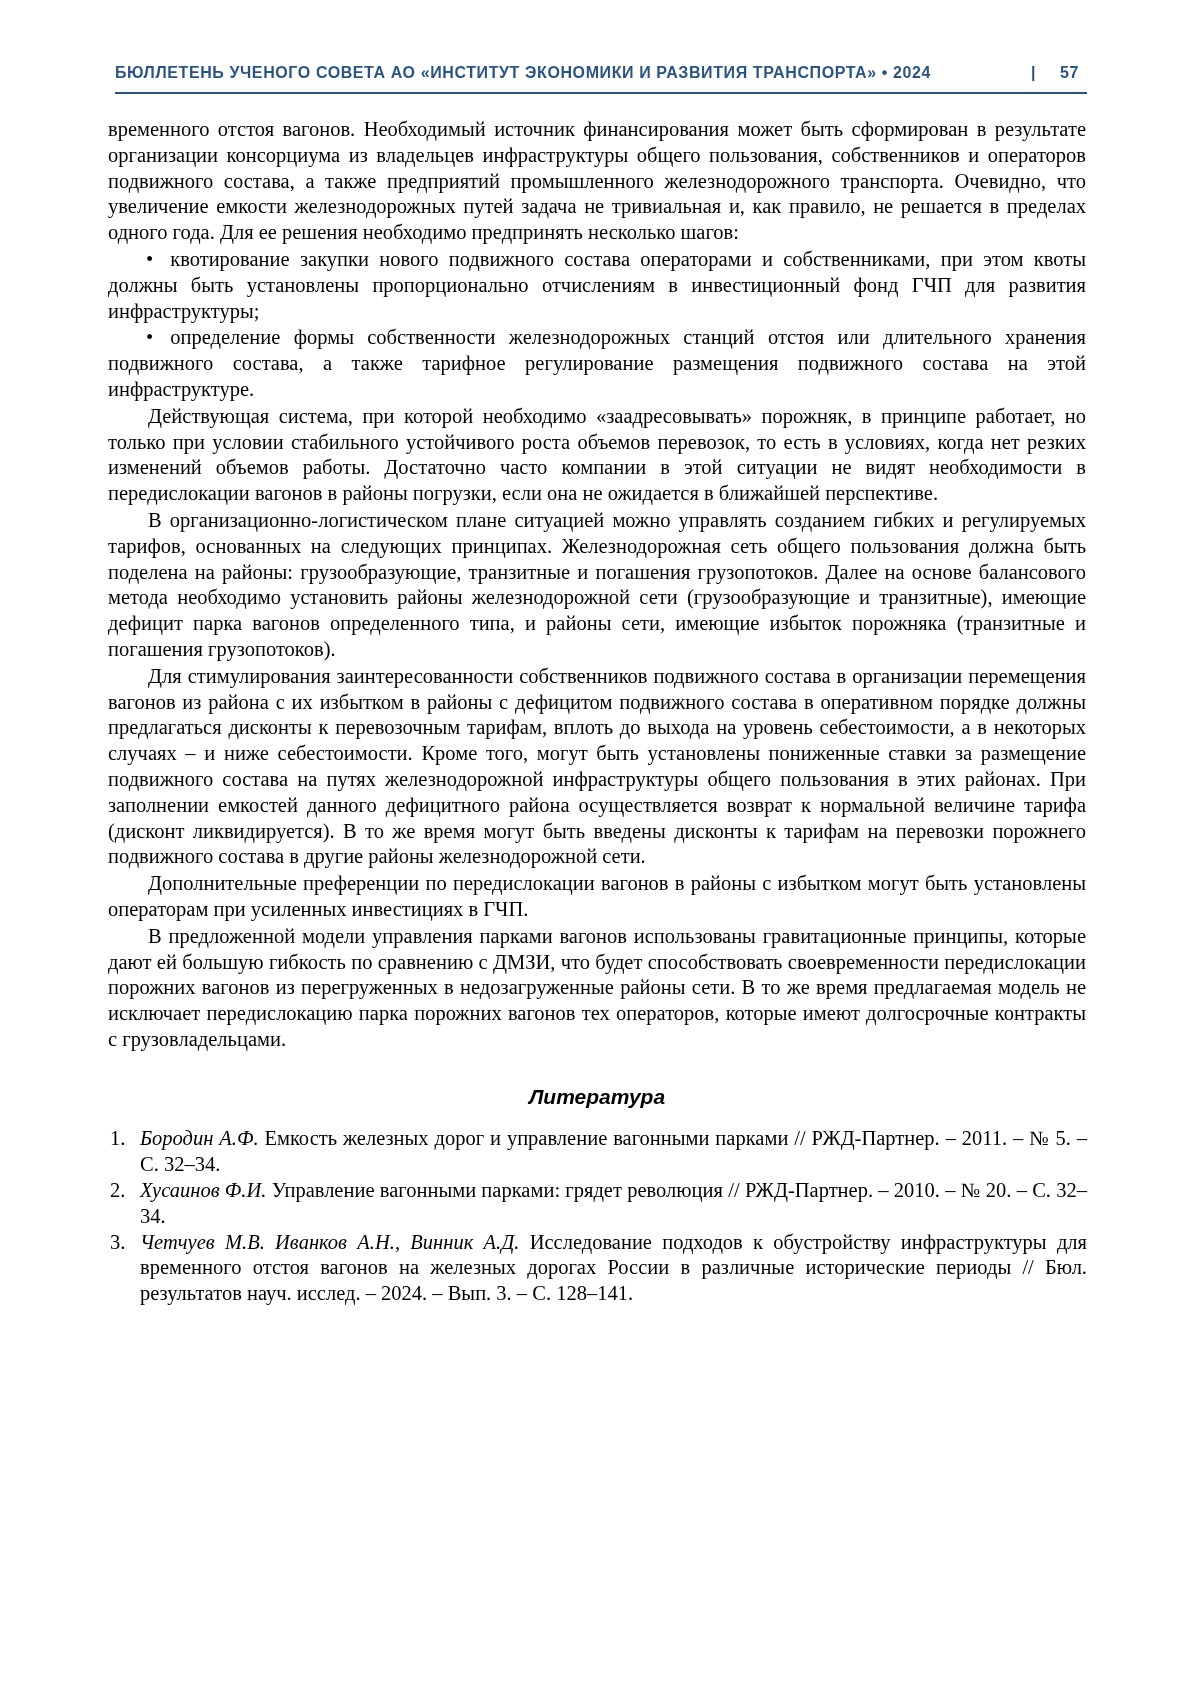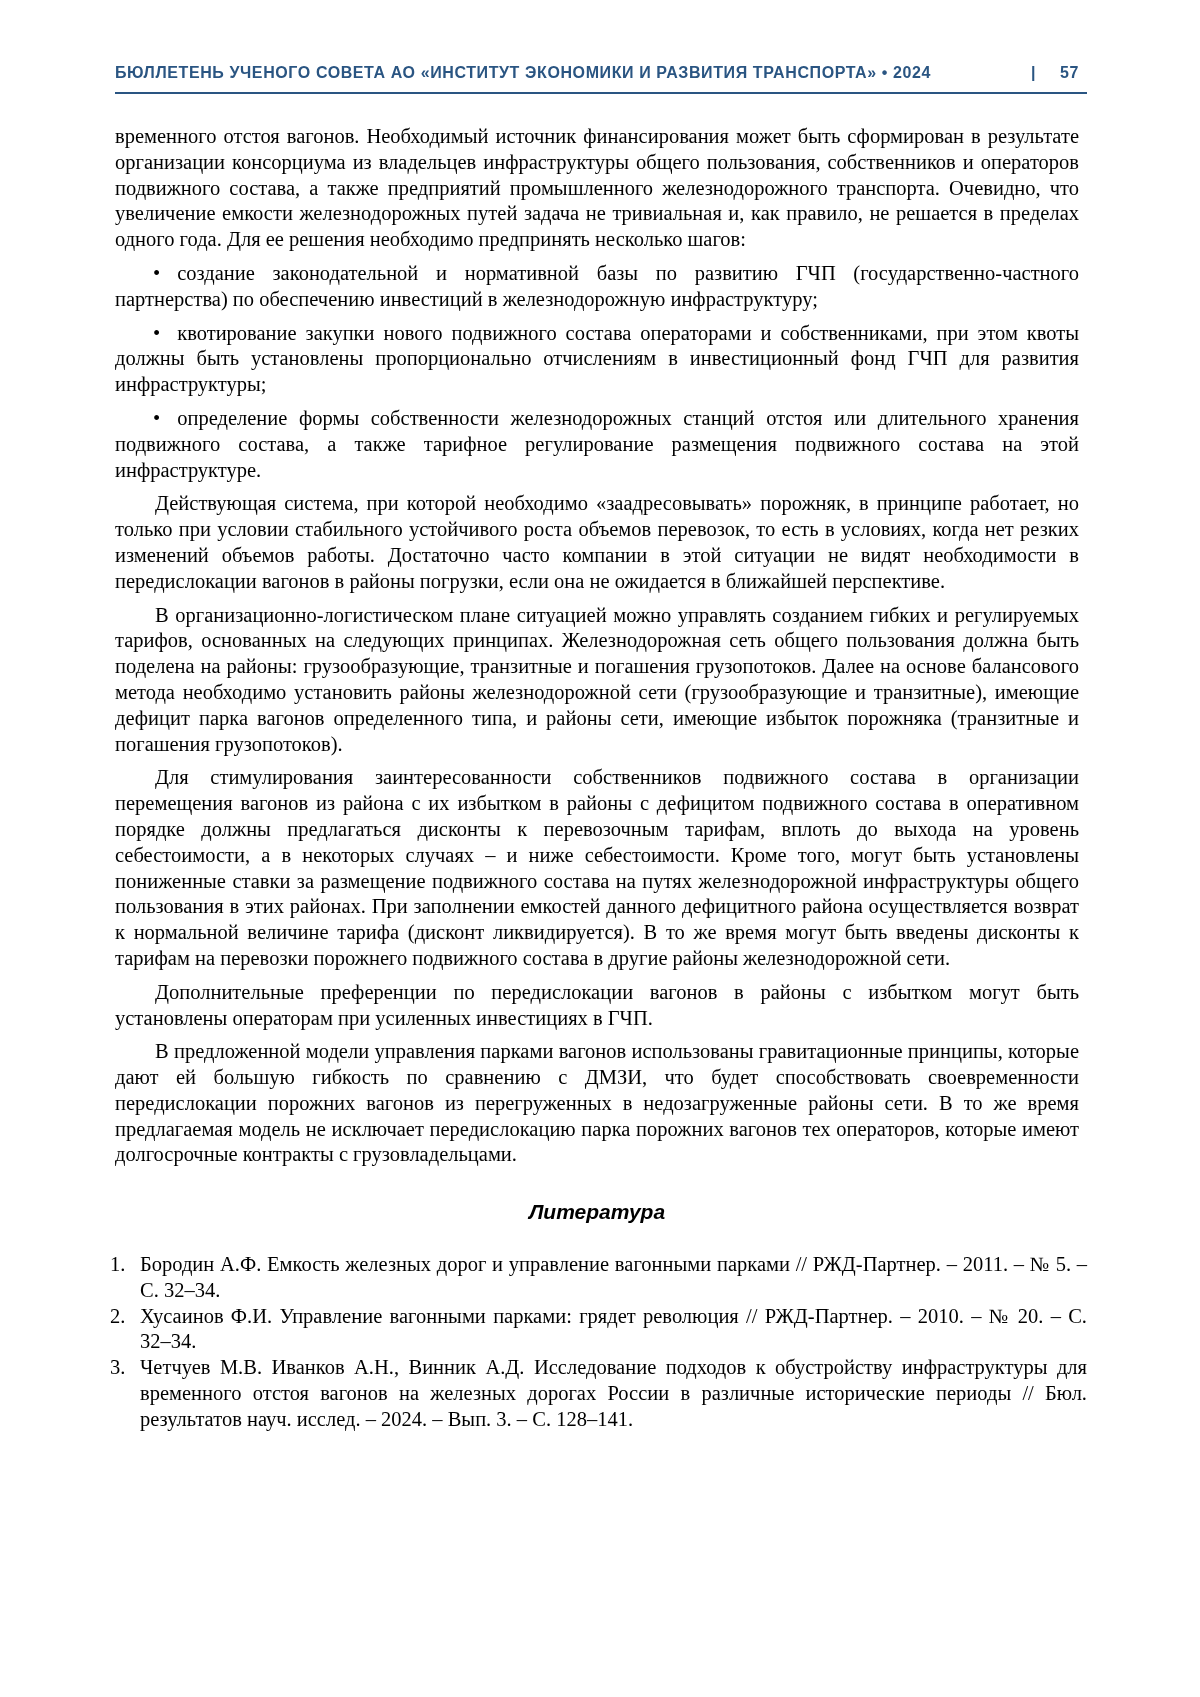--- a/index.html
+++ b/index.html
@@ -56,31 +56,31 @@
   
   .text-block {
     position: absolute;
     top: 116px;
     left: 107px;
     width: 980px;
     font-size: 20.5px;
     line-height: 25.8px;
     text-align: justify;
   }
-  .para { margin: 8px; }
+  .para { margin: 1px; }
   .para.indent { text-indent: 40px; }
   .para.bullet { text-indent: 38px; }
   .bullet-glyph {
     display: inline-block;
     margin-right: 17px;
     text-indent: 0;
   }
   
   .lit-heading {
-    margin: 31px 0 27px 0;
+    margin: 31px 0 17px 0;
     text-align: center;
     text-indent: 0;
     font-family: "Liberation Sans", sans-serif;
     font-weight: 700;
     font-style: italic;
     font-size: 21px;
     color: #000000;
   }
   .ref-list { margin: 0; }
   .ref-item {
@@ -89,41 +89,40 @@
   }
   .ref-number {
     flex: 0 0 33px;
     text-align: left;
     text-indent: 3px;
   }
   .ref-text {
     flex: 1 1 auto;
     text-align: justify;
   }
-  .ref-authors { }
+  .ref-authors { font-style: italic; }
 </style>
 </head>
 <body>
 
 <div class="page">
 
   <div class="running-header">
     <div class="header-title">БЮЛЛЕТЕНЬ УЧЕНОГО СОВЕТА АО «ИНСТИТУТ ЭКОНОМИКИ И РАЗВИТИЯ ТРАНСПОРТА» • 2024</div>
     <div class="header-pagegroup">
       <span>|</span>
       <span>57</span>
     </div>
   </div>
   <div class="header-rule"></div>
 
   <div class="text-block">
 
     <p class="para plain">временного отстоя вагонов. Необходимый источник финансирования может быть сформирован в результате организации консорциума из владельцев инфраструктуры общего пользования, собственников и операторов подвижного состава, а также предприятий промышленного железнодорожного транспорта. Очевидно, что увеличение емкости железнодорожных путей задача не тривиальная и, как правило, не решается в пределах одного года. Для ее решения необходимо предпринять несколько шагов:</p>
 
-    <p class="para bullet"><span class="bullet-glyph">•</span><span>создание законодательной и нормативной базы по развитию ГЧП (государственно-частного партнерства) по обеспечению инвестиций в железнодорожную инфраструктуру;</span></p>
 
     <p class="para bullet"><span class="bullet-glyph">•</span><span>квотирование закупки нового подвижного состава операторами и собственниками, при этом квоты должны быть установлены пропорционально отчислениям в инвестиционный фонд ГЧП для развития инфраструктуры;</span></p>
 
     <p class="para bullet"><span class="bullet-glyph">•</span><span>определение формы собственности железнодорожных станций отстоя или длительного хранения подвижного состава, а также тарифное регулирование размещения подвижного состава на этой инфраструктуре.</span></p>
 
     <p class="para indent">Действующая система, при которой необходимо «заадресовывать» порожняк, в принципе работает, но только при условии стабильного устойчивого роста объемов перевозок, то есть в условиях, когда нет резких изменений объемов работы. Достаточно часто компании в этой ситуации не видят необходимости в передислокации вагонов в районы погрузки, если она не ожидается в ближайшей перспективе.</p>
 
     <p class="para indent">В организационно-логистическом плане ситуацией можно управлять созданием гибких и регулируемых тарифов, основанных на следующих принципах. Железнодорожная сеть общего пользования должна быть поделена на районы: грузообразующие, транзитные и погашения грузопотоков. Далее на основе балансового метода необходимо установить районы железнодорожной сети (грузообразующие и транзитные), имеющие дефицит парка вагонов определенного типа, и районы сети, имеющие избыток порожняка (транзитные и погашения грузопотоков).</p>
 
     <p class="para indent">Для стимулирования заинтересованности собственников подвижного состава в организации перемещения вагонов из района с их избытком в районы с дефицитом подвижного состава в оперативном порядке должны предлагаться дисконты к перевозочным тарифам, вплоть до выхода на уровень себестоимости, а в некоторых случаях – и ниже себестоимости. Кроме того, могут быть установлены пониженные ставки за размещение подвижного состава на путях железнодорожной инфраструктуры общего пользования в этих районах. При заполнении емкостей данного дефицитного района осуществляется возврат к нормальной величине тарифа (дисконт ликвидируется). В то же время могут быть введены дисконты к тарифам на перевозки порожнего подвижного состава в другие районы железнодорожной сети.</p>

